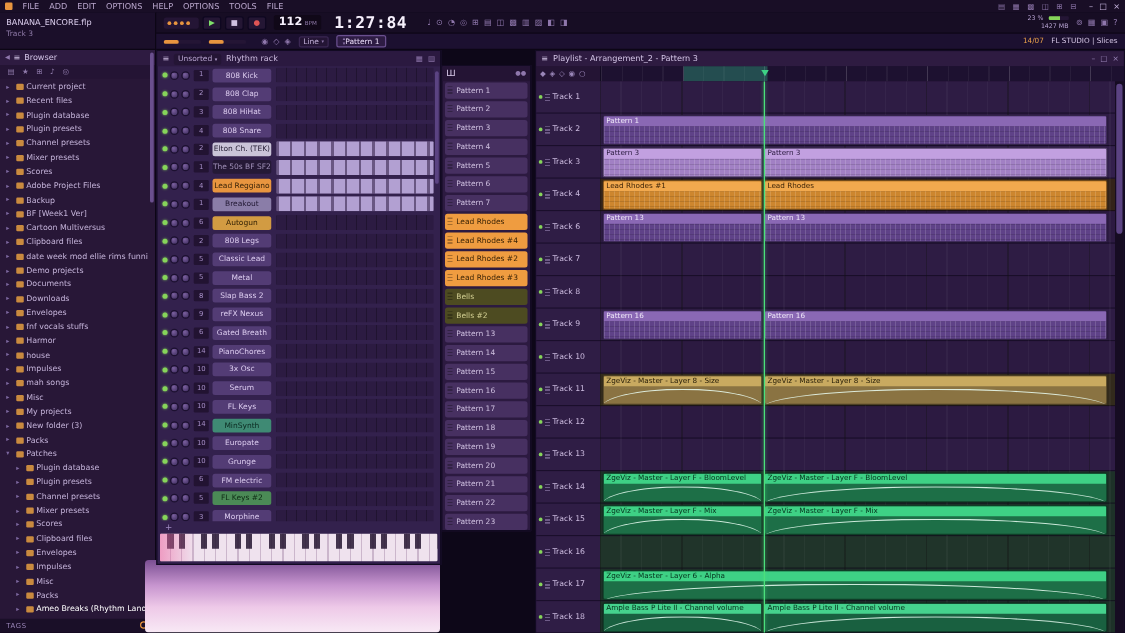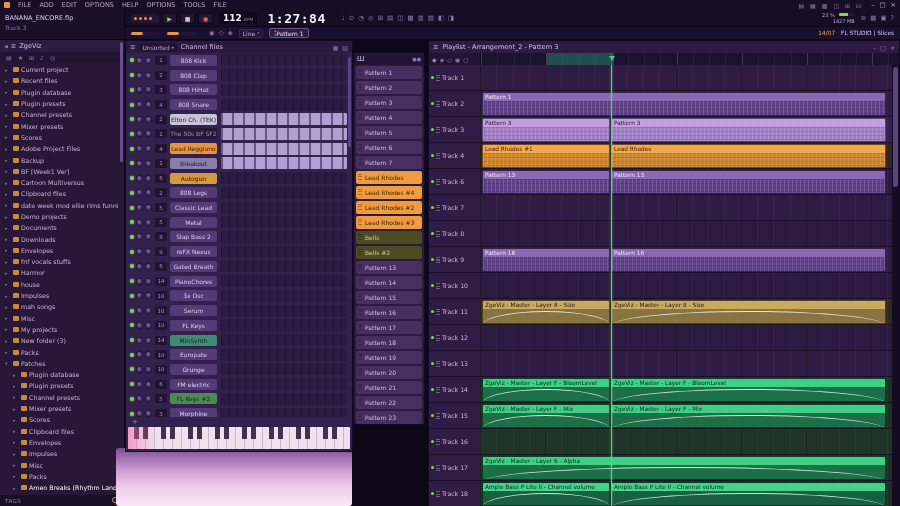--- a/index.html
+++ b/index.html
@@ -294,21 +294,21 @@
   <div class="tb2-right">
     <span class="counter">14/07</span>
     <span class="status">FL STUDIO | Slices</span>
   </div>
 </div>
 
 <div class="browser">
   <div class="b-head">
     <span style="font-size:5px;color:#8f77ac;">◀</span>
     <span>≡</span>
-    <span>ZgeViz</span>
+    <span>Browser</span>
   </div>
   <div class="b-tools">
 
   <span>▤</span>
       <span>★</span>
       <span>⊞</span>
       <span>♪</span>
       <span>◎</span>
     </div>
   <div class="b-tree">
@@ -475,21 +475,21 @@
 
 <div class="pinkwin"></div>
 
 <div class="rack">
   <div class="r-head">
     <span>≡</span>
     <div class="r-sort">
       <span>Unsorted</span>
       <span style="font-size:4px;">▾</span>
     </div>
-    <span class="r-title">Channel files</span>
+    <span class="r-title">Rhythm rack</span>
     <div class="r-ics">
 
     <span>▦</span>
         <span>▥</span>
       </div>
   </div>
   <div class="r-body">
     <div>
 
     <div class="ch-row">

